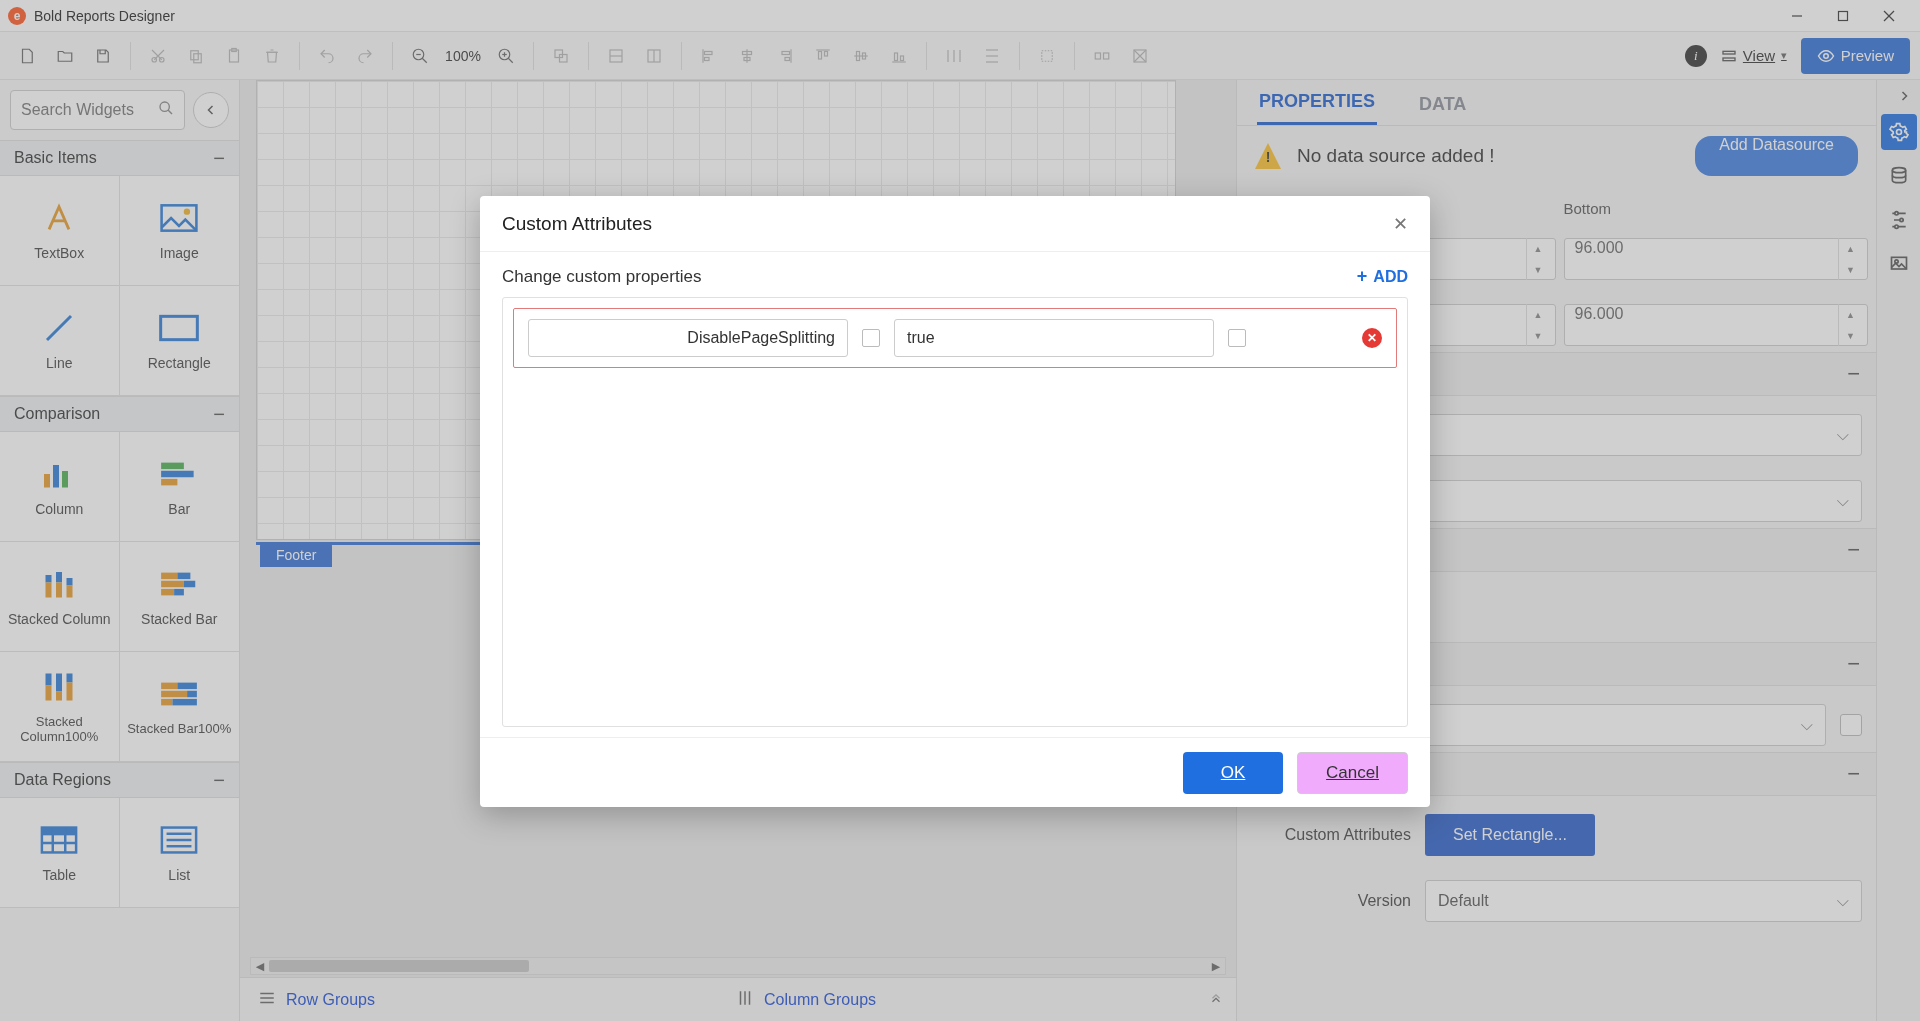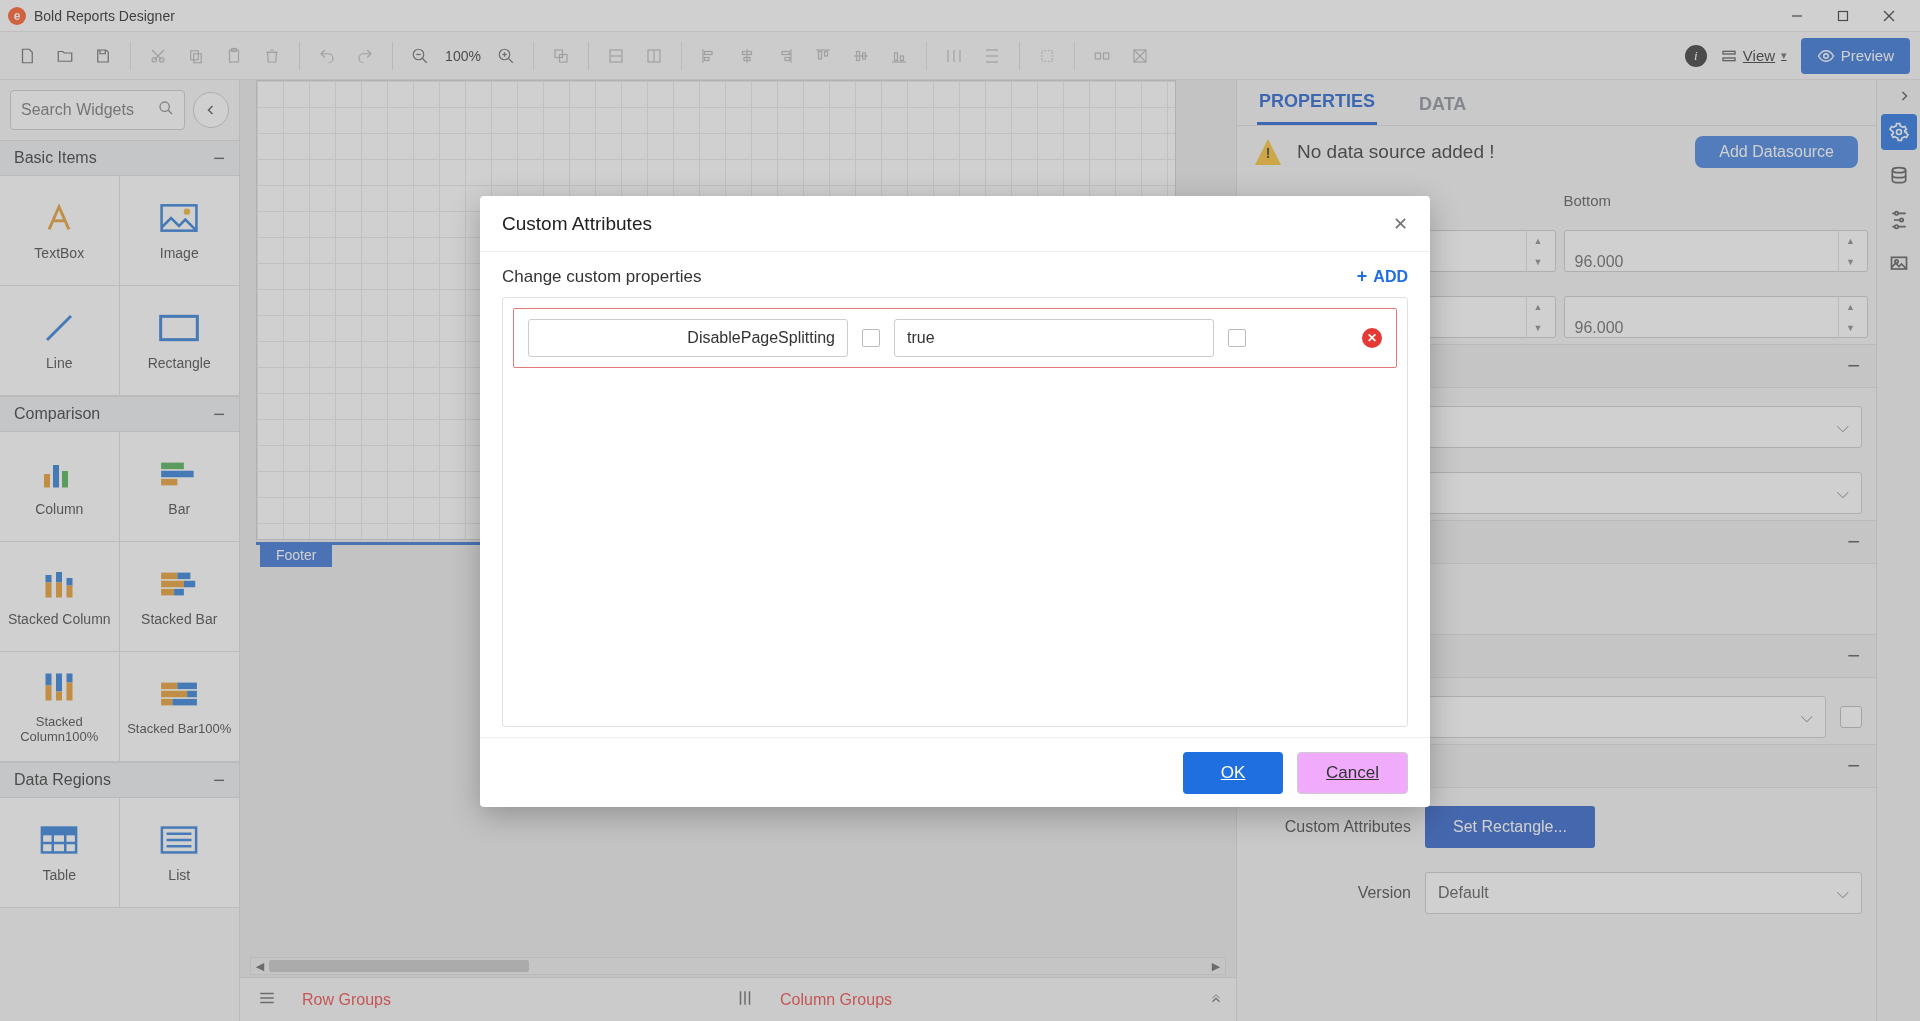--- a/index.html
+++ b/index.html
@@ -47,39 +47,39 @@
   .grid-area { position:absolute; left:16px; top:0; width:920px; height:460px; background:#fff;
     background-image: linear-gradient(#e8e8e8 1px, transparent 1px), linear-gradient(90deg, #e8e8e8 1px, transparent 1px);
     background-size: 26px 26px; border:1px solid #d0d0d0; }
   .footer-tag { position:absolute; left:20px; top:463px; background:#346fd6; color:#fff; font-size:14px; padding:4px 16px; border-radius:3px 3px 0 0;}
   .footer-line { position:absolute; left:16px; top:462px; width:250px; height:3px; background:#346fd6; }
   .hscroll { position:absolute; left:10px; right:10px; bottom:46px; height:18px; background:#eee; border:1px solid #ddd; }
   .hscroll .thumb { position:absolute; left:18px; top:2px; width:260px; height:12px; background:#c7c7c7; border-radius:2px;}
   .hscroll .arr { position:absolute; top:0; width:18px; height:16px; display:flex;align-items:center;justify-content:center;color:#666;font-size:11px;}
   .hscroll .arr.l{left:0;} .hscroll .arr.r{right:0;}
   .groups-bar { position:absolute; left:0; right:0; bottom:0; height:44px; border-top:1px solid #ddd; background:#f7f7f7; display:flex; align-items:center;}
-  .grp { flex:1; display:flex; align-items:center; gap:26px; padding:0 18px; color:#ef4444; font-size:16px;}
+  .grp { flex:1; display:flex; align-items:center; gap:10px; padding:0 18px; color:#1d4ed8; font-size:16px;}
   .grp .gic{ color:#666; }
   .grp-coll { width:40px; display:flex;align-items:center;justify-content:center;color:#666;}
 
   
   .right-panel { width:684px; border-left:1px solid #ddd; background:#f5f5f5; position:relative; display:flex;}
   .right-main { flex:1; display:flex; flex-direction:column; }
   .tabs { height:46px; display:flex; align-items:flex-end; padding:0 20px; gap:40px; border-bottom:1px solid #ddd;}
   .tab { font-size:18px; font-weight:600; color:#8a8f99; padding:10px 2px; }
   .tab.active { color:#1f5fd0; border-bottom:3px solid #1f5fd0; }
   .warning-row { display:flex; align-items:center; gap:16px; padding:10px 18px; }
   .warn-ic { width:26px;height:26px; background:#fbc02d; clip-path: polygon(50% 0, 100% 100%, 0 100%); position:relative;}
   .warn-ic::after{content:"!"; position:absolute; left:50%; top:54%; transform:translate(-50%,-50%); color:#333; font-weight:bold; font-size:14px;}
   .warn-text { font-size:19px; color:#333; }
-  .add-ds-btn { margin-left:auto; background:#3f7fe0; color:#fff; border-radius:8px; height:32px; padding:0 24px; display:flex;align-items:center;font-size:16px;}
+  .add-ds-btn { margin-left:auto; background:#3f7fe0; color:#fff; border-radius:16px; height:40px; padding:0 24px; display:flex;align-items:flex-start;font-size:16px;}
   .prop-row { display:flex; gap:14px; padding:6px 14px; align-items:center;margin-top:12px;}
   .prop-row.lbls { padding-top:2px; padding-bottom:2px; }
   .prop-label { width:160px; text-align:right; font-size:16px; color:#444; }
-  .num-field { flex:1; height:42px; border:1px solid #ccc; border-radius:3px; background:#fff; display:flex; align-items:flex-end; padding:0 10px;}
+  .num-field { flex:1; height:42px; border:1px solid #ccc; border-radius:3px; background:#fff; display:flex; align-items:flex-start; padding:0 10px;}
   .num-field input{ border:none;outline:none;flex:1;font-size:16px;color:#666;background:transparent;}
   .spin { display:flex;flex-direction:column; width:24px; margin-left:-30px; border-left:1px solid #ddd; height:42px;}
   .spin div{flex:1;display:flex;align-items:center;justify-content:center;color:#888;font-size:9px;}
   .numwrap { flex:1; display:flex; align-items:center; }
   .half-lbl { font-size:15px; color:#555; margin-bottom:4px;}
   .sect-head { height:44px; border-top:1px solid #ddd; border-bottom:1px solid #ddd; display:flex;align-items:center;justify-content:flex-end; padding:0 16px; background:#efefef;}
   .sect-head .minus{font-size:22px;color:#555;}
   .sel-field { flex:1; height:42px; border:1px solid #ccc; border-radius:3px; background:#fff; display:flex;align-items:center;padding:0 12px; justify-content:space-between; color:#555; font-size:16px;}
   .sel-field .chev{color:#888;}
   .set-attr-btn{ background:#2a5fc9;color:#fff;height:42px;border-radius:3px;padding:0 28px;display:flex;align-items:center;font-size:16px;}

